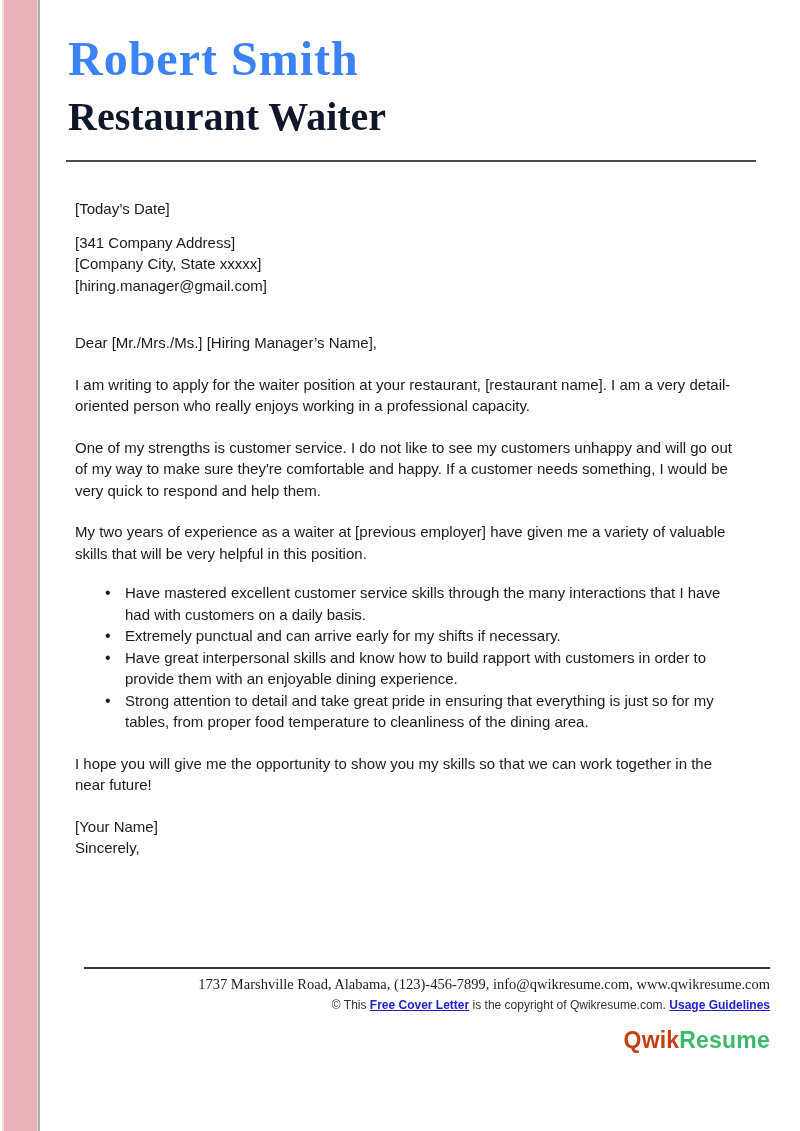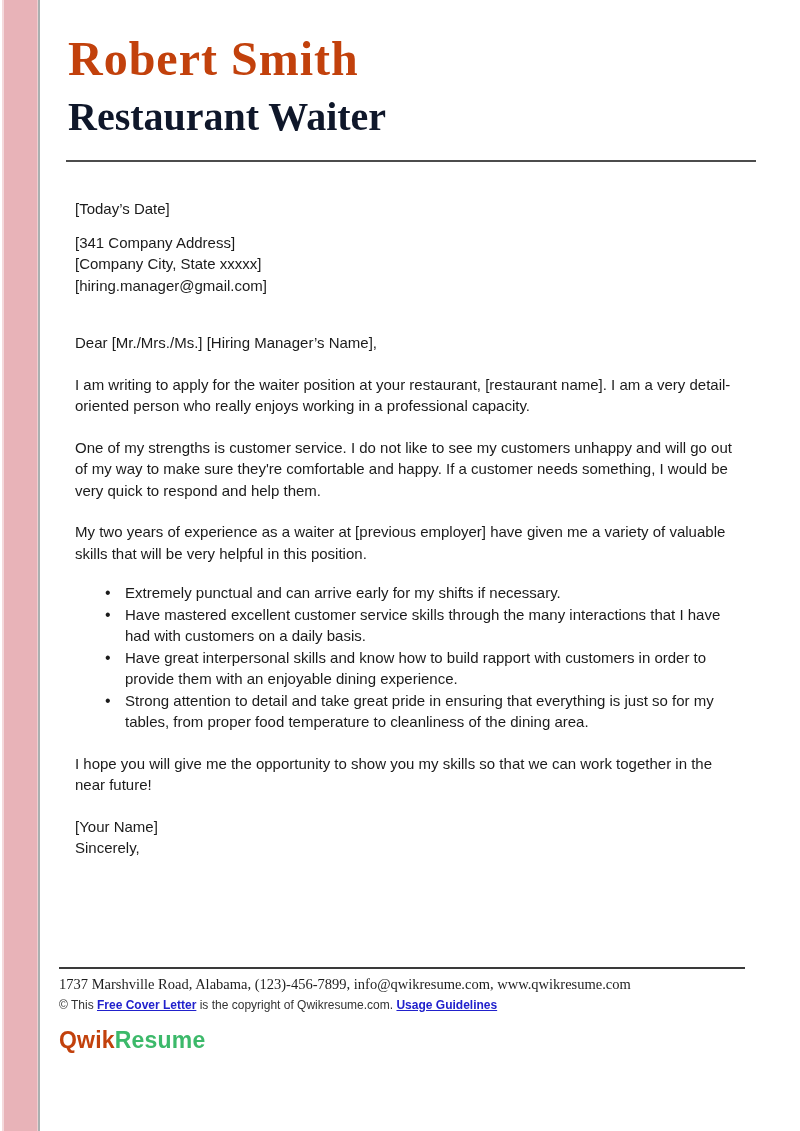--- a/index.html
+++ b/index.html
@@ -31,21 +31,21 @@
     position: absolute;
     left: 75px; top: 0;
     width: 670px;
   }
   h1.name {
     margin: 33px 0 0 -7px;
     font-family: "Liberation Serif", "DejaVu Serif", serif;
     font-weight: bold;
     font-size: 48px;
     line-height: 52px;
-    color: #c2410c;
+    color: #3b82f6;
     letter-spacing: 1px;
   }
   h2.job-title {
     margin: 9px 0 0 -7px;
     font-family: "Liberation Serif", "DejaVu Serif", serif;
     font-weight: bold;
     font-size: 40px;
     line-height: 46px;
     color: #0f172a;
   }
@@ -69,23 +69,23 @@
   ul.points li::before {
     content: "\2022";
     position: absolute;
     left: -20px;
     font-size: 16px;
   }
   .signoff-block { margin-top: 20px; }
   
   .footer {
     position: absolute;
-    left: 59px; top: 967px;
+    left: 84px; top: 967px;
     width: 686px;
-    text-align: left;
+    text-align: right;
   }
   .footer-rule {
     border: none;
     border-top: 2px solid #3a3a3a;
     margin: 0;
   }
   .contact-line {
     margin-top: 7px;
     font-family: "Liberation Serif", "DejaVu Serif", serif;
     font-size: 14.5px;
@@ -132,22 +132,22 @@
       <div>[hiring.manager@gmail.com]</div>
     </div>
 
     <div class="salutation">Dear [Mr./Mrs./Ms.] [Hiring Manager’s Name],</div>
 
     <p class="para">I am writing to apply for the waiter position at your restaurant, [restaurant name]. I am a very detail-oriented person who really enjoys working in a professional capacity.</p>
     <p class="para">One of my strengths is customer service. I do not like to see my customers unhappy and will go out of my way to make sure they're comfortable and happy. If a customer needs something, I would be very quick to respond and help them.</p>
     <p class="para">My two years of experience as a waiter at [previous employer] have given me a variety of valuable skills that will be very helpful in this position.</p>
 
     <ul class="points">
+      <li>Have mastered excellent customer service skills through the many interactions that I have had with customers on a daily basis.</li>
       <li>Extremely punctual and can arrive early for my shifts if necessary.</li>
-      <li>Have mastered excellent customer service skills through the many interactions that I have had with customers on a daily basis.</li>
       <li>Have great interpersonal skills and know how to build rapport with customers in order to provide them with an enjoyable dining experience.</li>
       <li>Strong attention to detail and take great pride in ensuring that everything is just so for my tables, from proper food temperature to cleanliness of the dining area.</li>
     </ul>
 
     <p class="para">I hope you will give me the opportunity to show you my skills so that we can work together in the near future!</p>
 
     <div class="signoff-block">
       <div>[Your Name]</div>
       <div>Sincerely,</div>
     </div>

